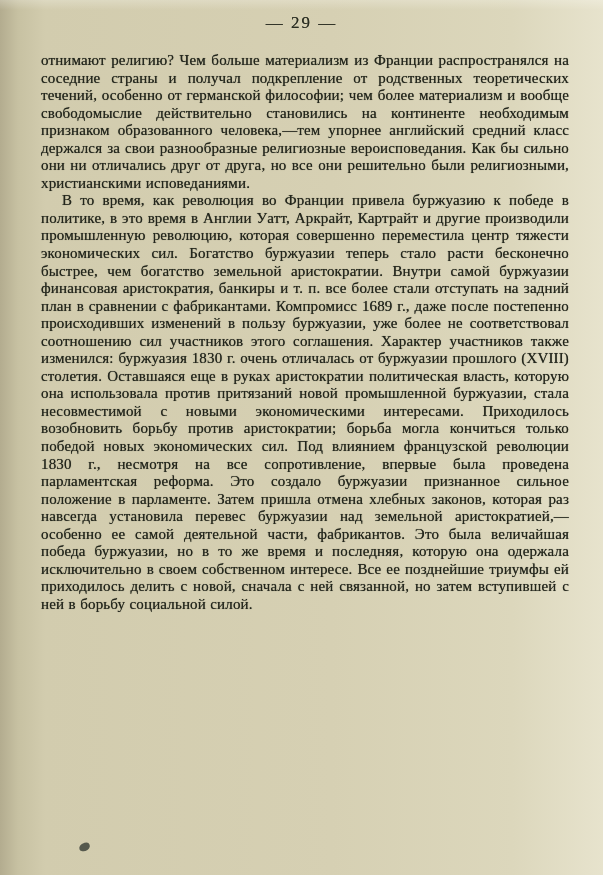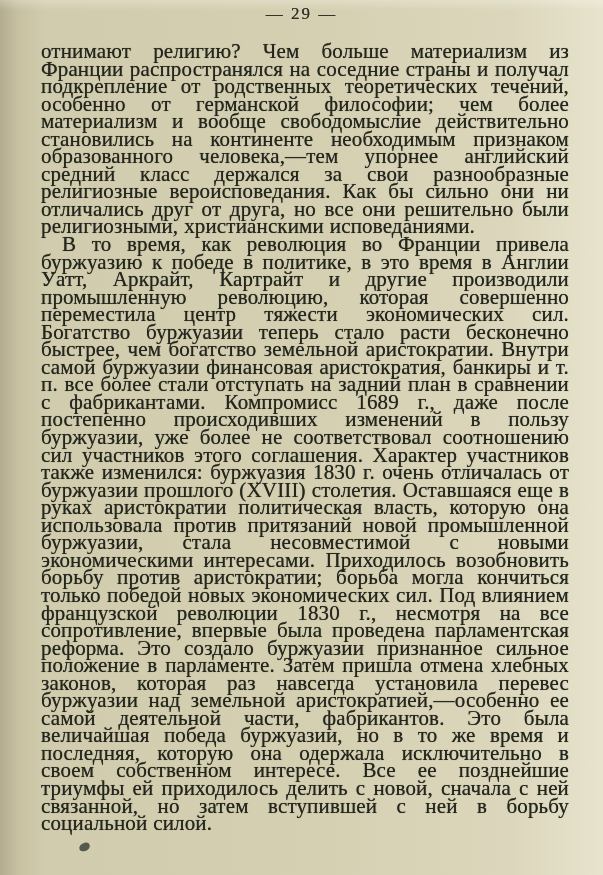--- a/index.html
+++ b/index.html
@@ -32,31 +32,31 @@
   .scan-page::after {
     
     content: "";
     position: absolute;
     left: 0; right: 0; top: 0;
     height: 10px;
     background: linear-gradient(180deg, rgba(255,255,250,0.25), rgba(255,255,250,0));
     pointer-events: none;
   }
   .page-number {
-    padding-top: 4px;
+    padding-top: 13px;
     text-align: center;
     font-size: 17px;
     letter-spacing: 2px;
     color: #2a2d22;
     text-shadow: 0 0 0.6px rgba(42,45,34,0.75);
   }
   .text-block {
     margin: 19px 34px 0 41px;
     text-align: justify;
-    font-size: 21px;
+    font-size: 15px;
     line-height: 17.55px;
     letter-spacing: 0.15px;
     word-spacing: 0.5px;
     color: #23261c;
     text-shadow: 0 0 0.7px rgba(35,38,28,0.8);
   }
   .text-block p {
     margin: 0;
     padding: 0;
   }

